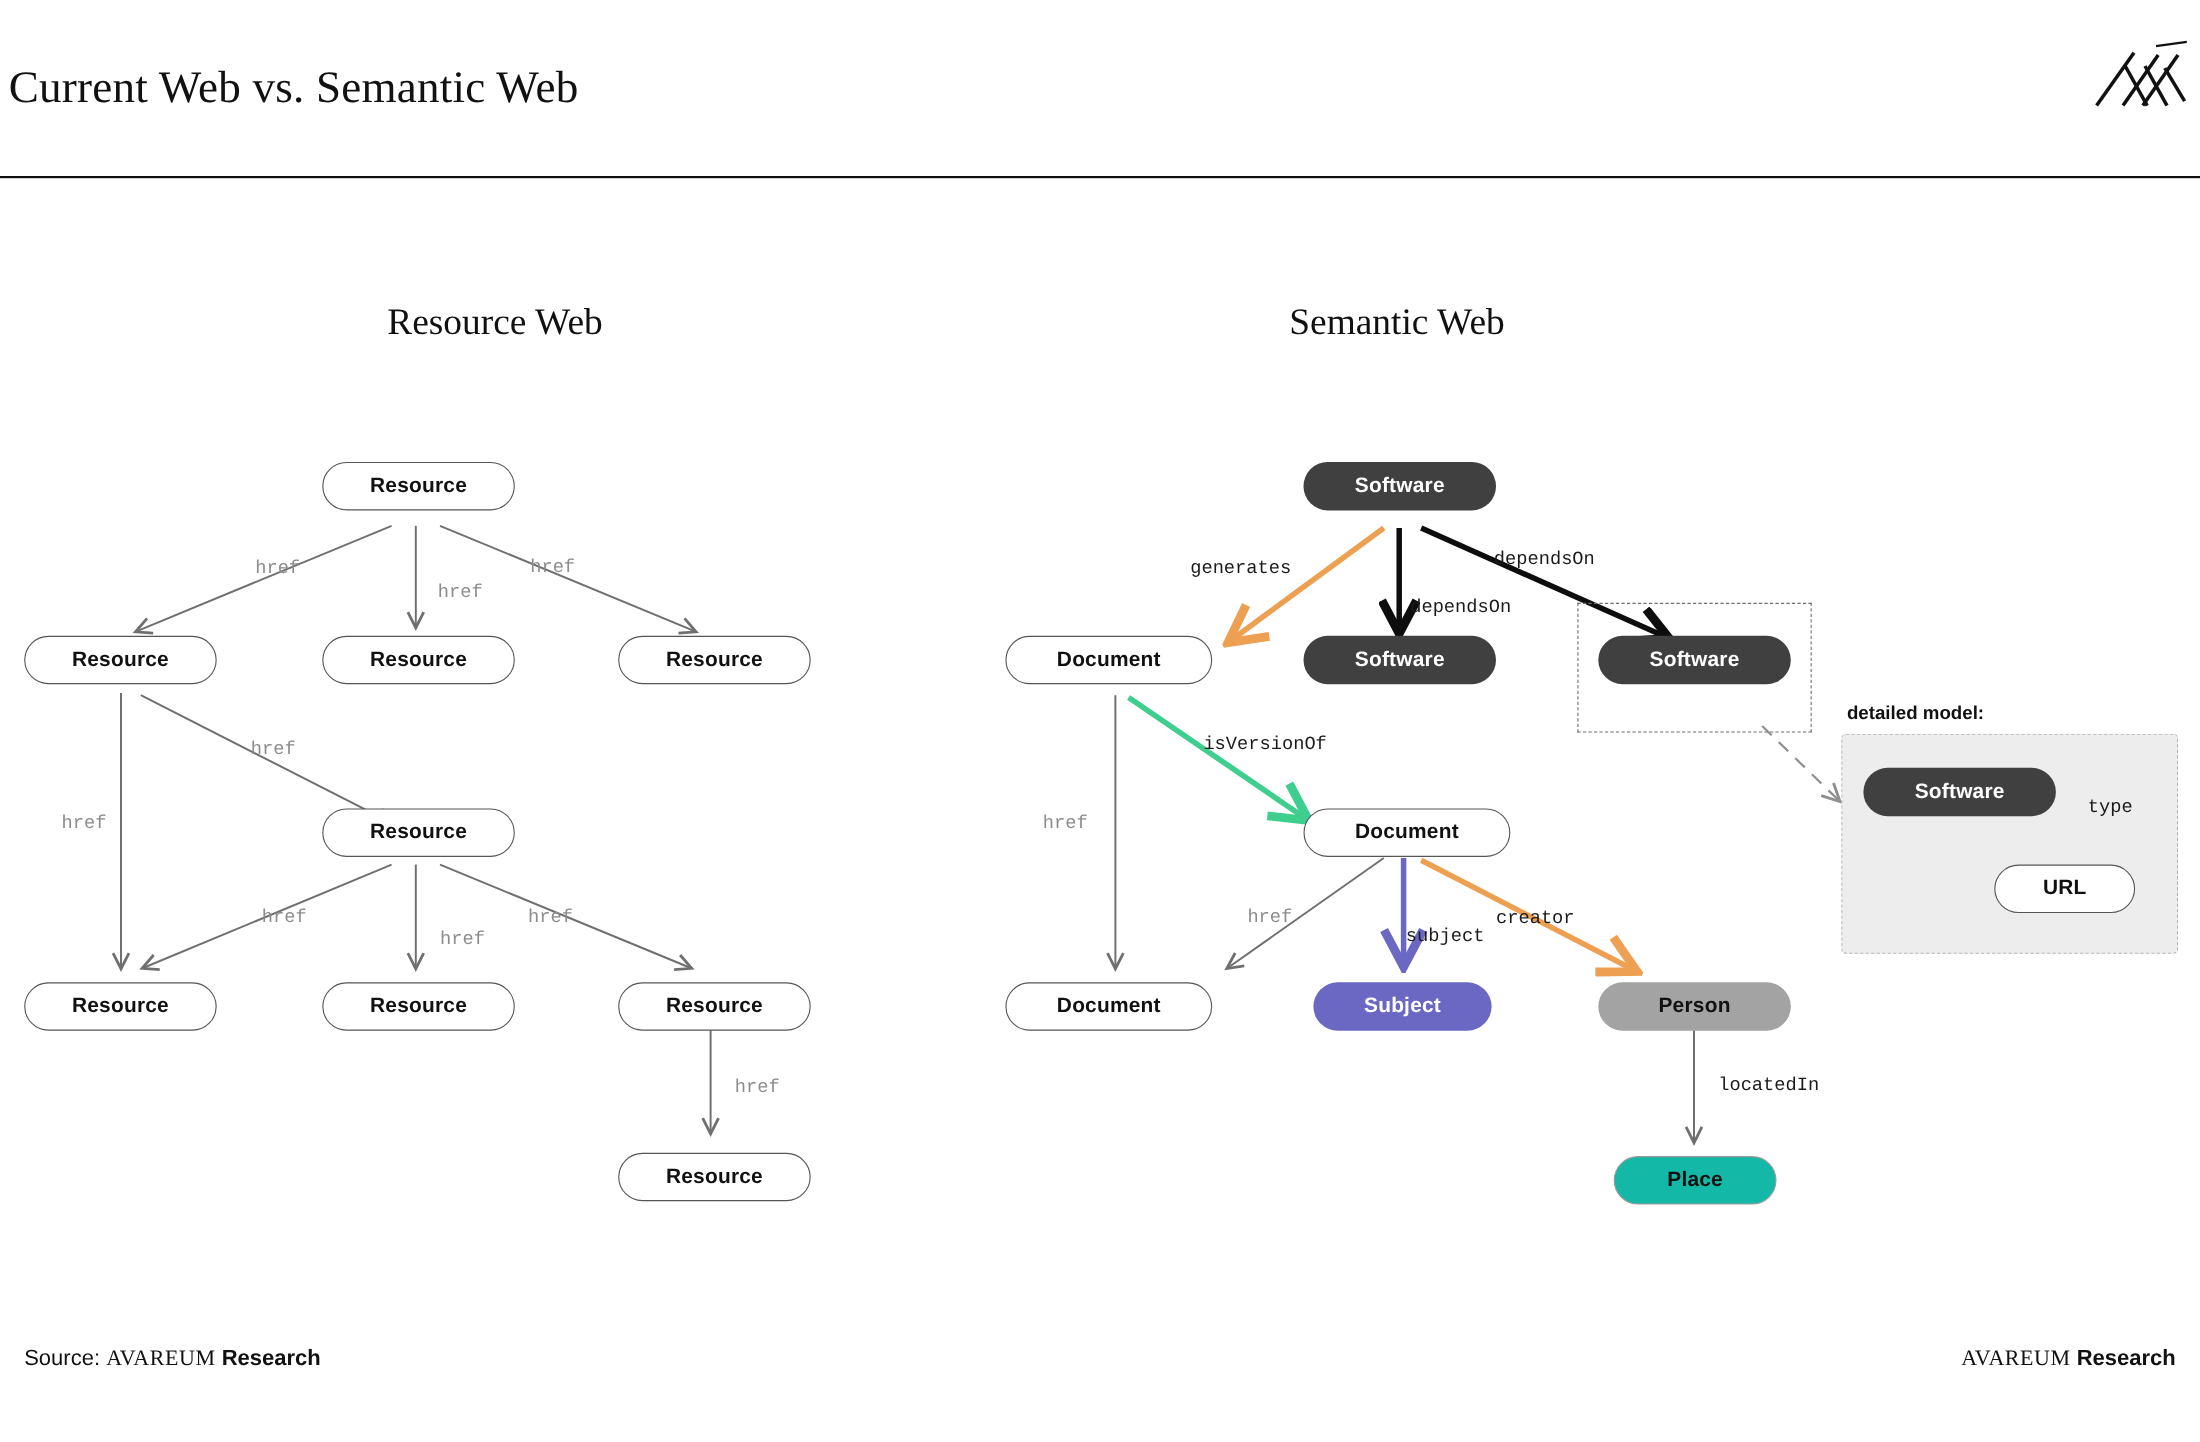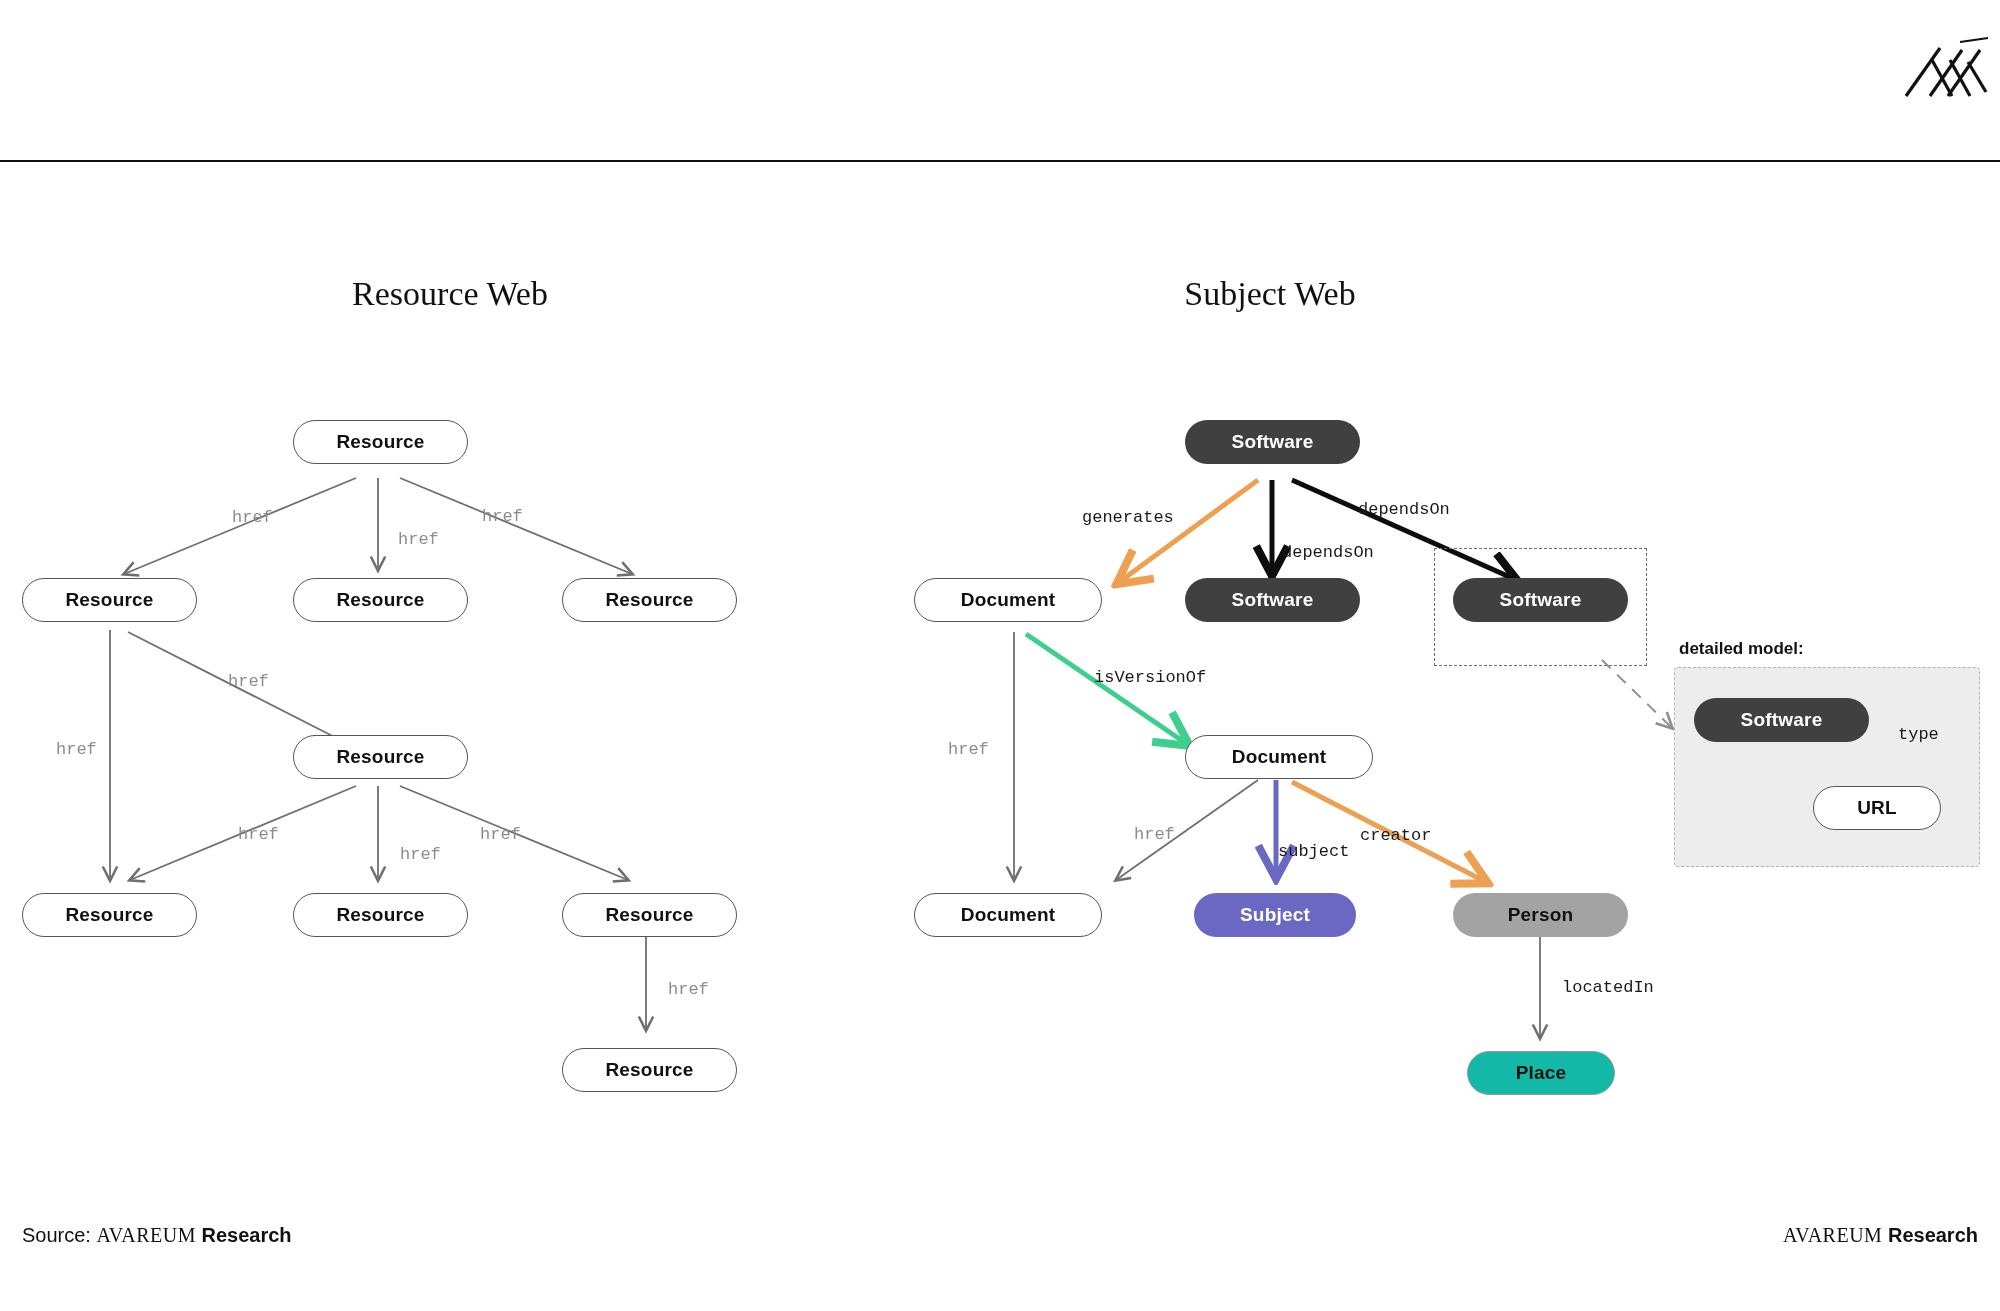--- a/index.html
+++ b/index.html
@@ -165,40 +165,41 @@
     font-family: "Liberation Serif", serif;
     font-weight: normal;
     letter-spacing: 0.5px;
   }
   .brand-bold { font-weight: bold; }
 </style>
 </head>
 <body>
 
 <div class="header">
+  <div class="header-title">Current Web vs. Semantic Web</div>
   <div class="header-rule"></div>
   <svg class="logo" viewBox="0 0 92 66">
     <g stroke="#111111" fill="none" stroke-width="3.2" stroke-linecap="butt">
       <path d="M6 62 L40 14"></path>
       <path d="M30 62 L62 16"></path>
       <path d="M48 62 L80 16"></path>
     </g>
     <g stroke="#111111" fill="none" stroke-width="3.2">
       <path d="M32 26 L52 62"></path>
       <path d="M50 26 L70 62"></path>
       <path d="M68 28 L86 58"></path>
     </g>
     <g stroke="#111111" fill="none" stroke-width="2">
       <path d="M60 8 L88 4"></path>
     </g>
   </svg>
 </div>
 
 <div class="panel-title" id="panel-title-left">Resource Web</div>
-<div class="panel-title" id="panel-title-right">Subject Web</div>
+<div class="panel-title" id="panel-title-right">Semantic Web</div>
 
 <svg class="edges" viewBox="0 0 2000 1311">
   <defs>
     <marker id="ah-gray" markerWidth="11" markerHeight="11" refX="8.5" refY="5" orient="auto" markerUnits="strokeWidth">
       <path d="M1,1 L9,5 L1,9" fill="none" stroke="#6f6f6f" stroke-width="1.4"></path>
     </marker>
     <marker id="ah-black" markerWidth="7.5" markerHeight="7.5" refX="5.4" refY="3.75" orient="auto" markerUnits="strokeWidth">
       <path d="M0.6,0.6 L6.6,3.75 L0.6,6.9" fill="none" stroke="#0d0d0d" stroke-width="1.6"></path>
     </marker>
     <marker id="ah-orange" markerWidth="8.5" markerHeight="8.5" refX="6" refY="4.25" orient="auto" markerUnits="strokeWidth">

